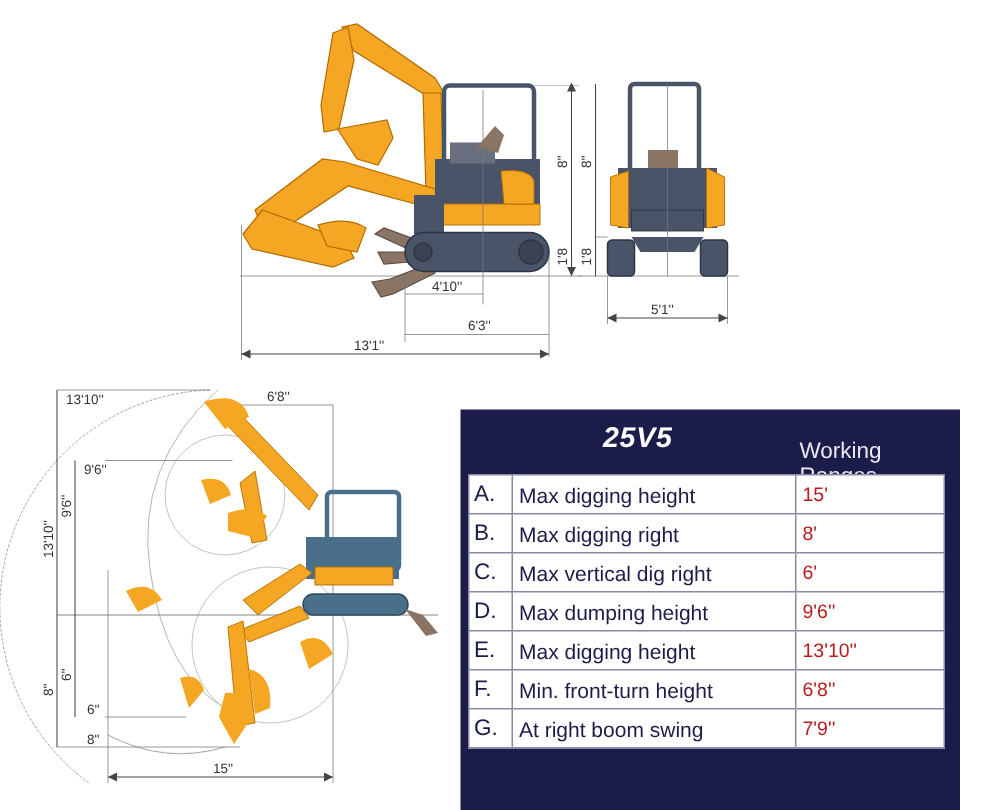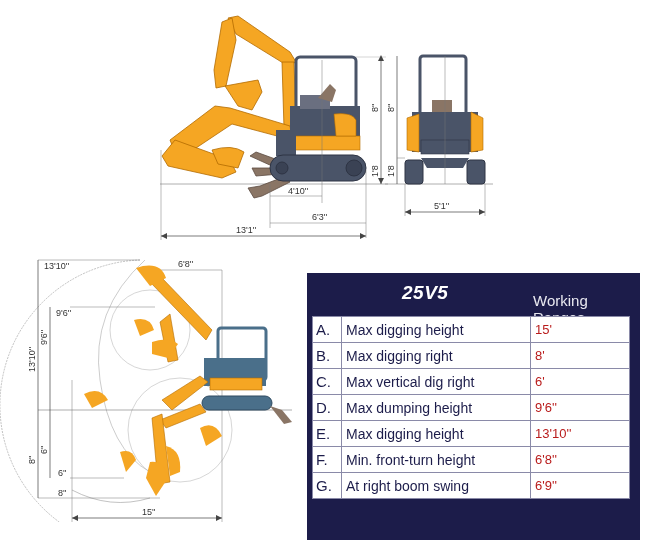--- a/index.html
+++ b/index.html
@@ -202,17 +202,17 @@
       <td class="val">13'10''</td>
     </tr>
     <tr>
       <td class="letter">F.</td>
       <td class="label">Min. front-turn height</td>
       <td class="val">6'8''</td>
     </tr>
     <tr>
       <td class="letter">G.</td>
       <td class="label">At right boom swing</td>
-      <td class="val">6'9''</td>
+      <td class="val">7'9''</td>
     </tr>
   </tbody>
     </table>
 </div>
 
 </body></html>

